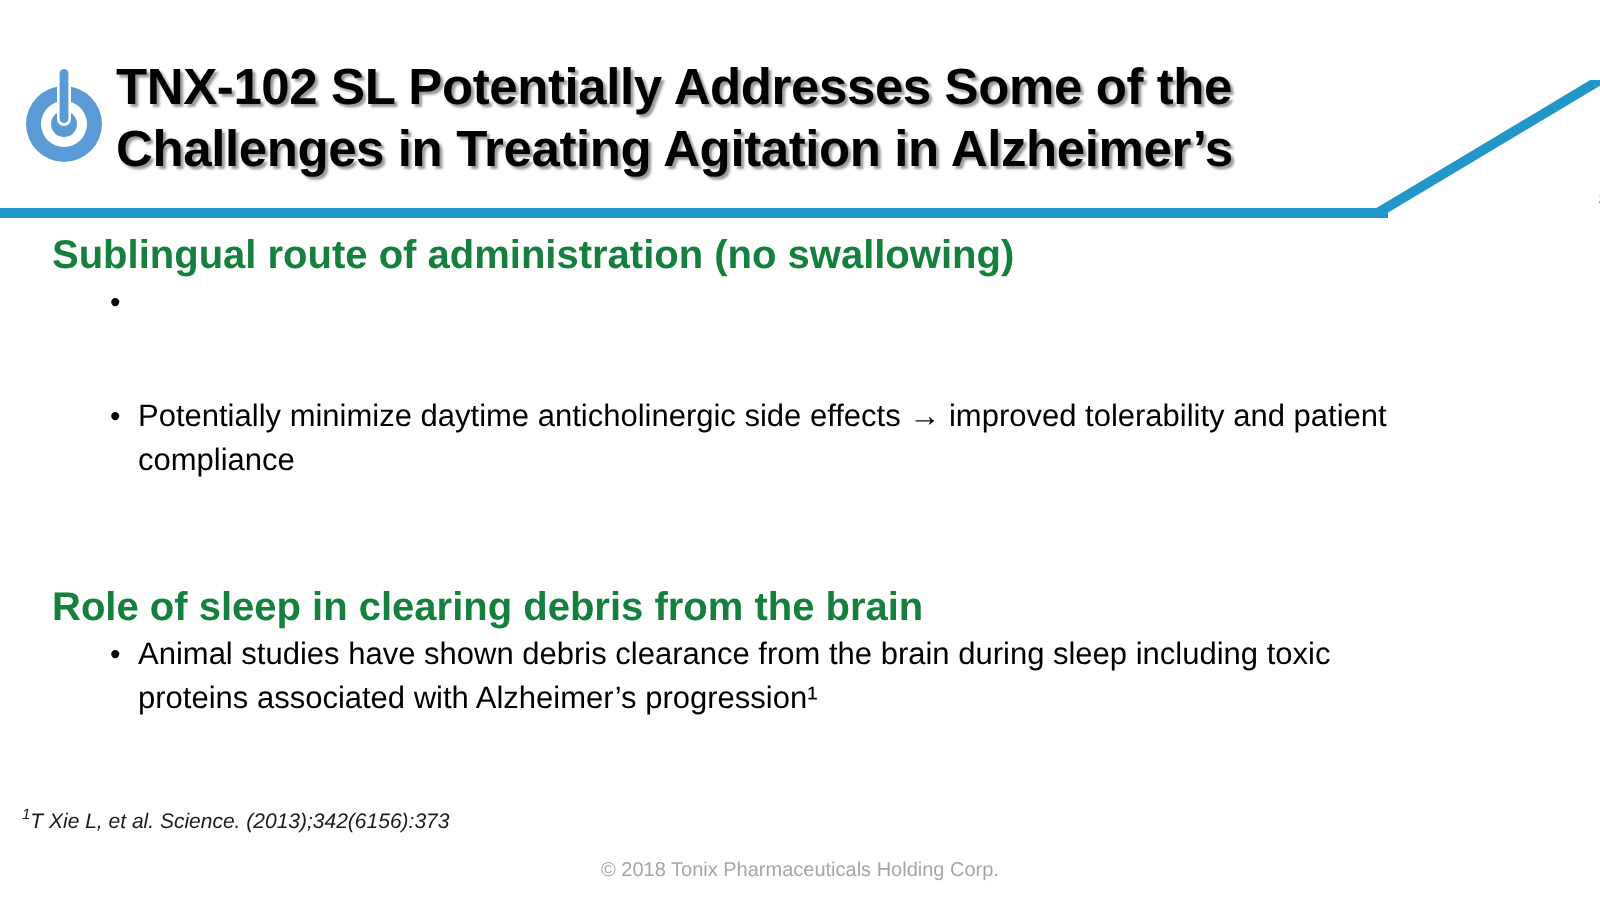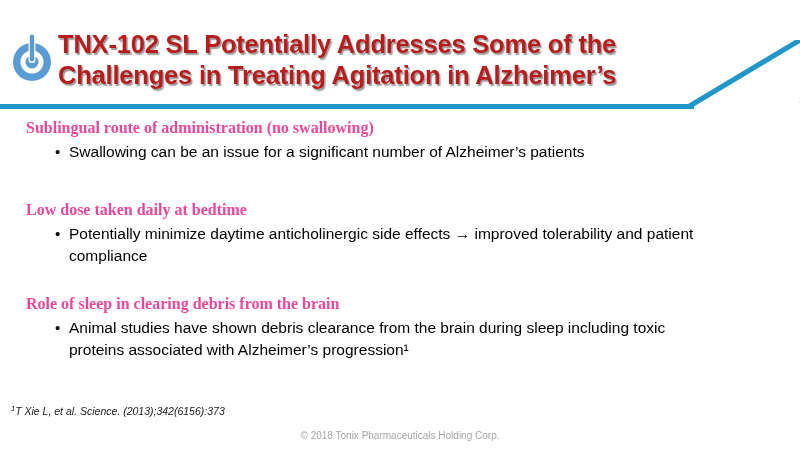--- a/index.html
+++ b/index.html
@@ -39,21 +39,21 @@
     position: absolute;
     left: 58px;
     top: 29px;
     width: 640px;
   }
   .title-line {
     font-family: "Liberation Sans", sans-serif;
     font-weight: bold;
     font-size: 25.5px;
     line-height: 31px;
-    color: #b91c1c;
+    color: #000000;
     letter-spacing: -0.2px;
     text-shadow: 1.5px 1.5px 1.2px rgba(120,120,120,0.75);
     white-space: nowrap;
   }
 
   #header-rule {
     position: absolute;
     left: 0;
     top: 104px;
     width: 694px;
@@ -85,25 +85,25 @@
     left: 0;
     top: 112px;
     width: 800px;
   }
   .section {
     position: absolute;
     left: 0;
     width: 780px;
   }
   .section-heading {
-    font-family: Liberation Serif, serif;
+    font-family: Liberation Sans, sans-serif;
     font-weight: bold;
-    font-size: 16px;
+    font-size: 20px;
     line-height: 24px;
-    color: #ec4899;
+    color: #15803d;
     margin: 0 0 1px 26px;
     white-space: nowrap;
   }
   .bullet-row {
     display: flex;
     align-items: flex-start;
     margin-left: 55px;
   }
   .bullet-mark {
     flex: 0 0 auto;
@@ -185,26 +185,24 @@
 
     <div id="page-number">56</div>
   </div>
 
   <div id="body-content">
 
     <div class="section" id="section-0">
       <div class="section-heading">Sublingual route of administration (no swallowing)</div>
       <div class="bullet-row">
         <span class="bullet-mark">•</span>
-        <span class="bullet-text">Swallowing can be an issue for a significant number of Alzheimer’s patients</span>
       </div>
     </div>
 
     <div class="section" id="section-1">
-      <div class="section-heading">Low dose taken daily at bedtime</div>
       <div class="bullet-row">
         <span class="bullet-mark">•</span>
         <span class="bullet-text">Potentially minimize daytime anticholinergic side effects → improved tolerability and patient compliance</span>
       </div>
     </div>
 
     <div class="section" id="section-2">
       <div class="section-heading">Role of sleep in clearing debris from the brain</div>
       <div class="bullet-row">
         <span class="bullet-mark">•</span>

